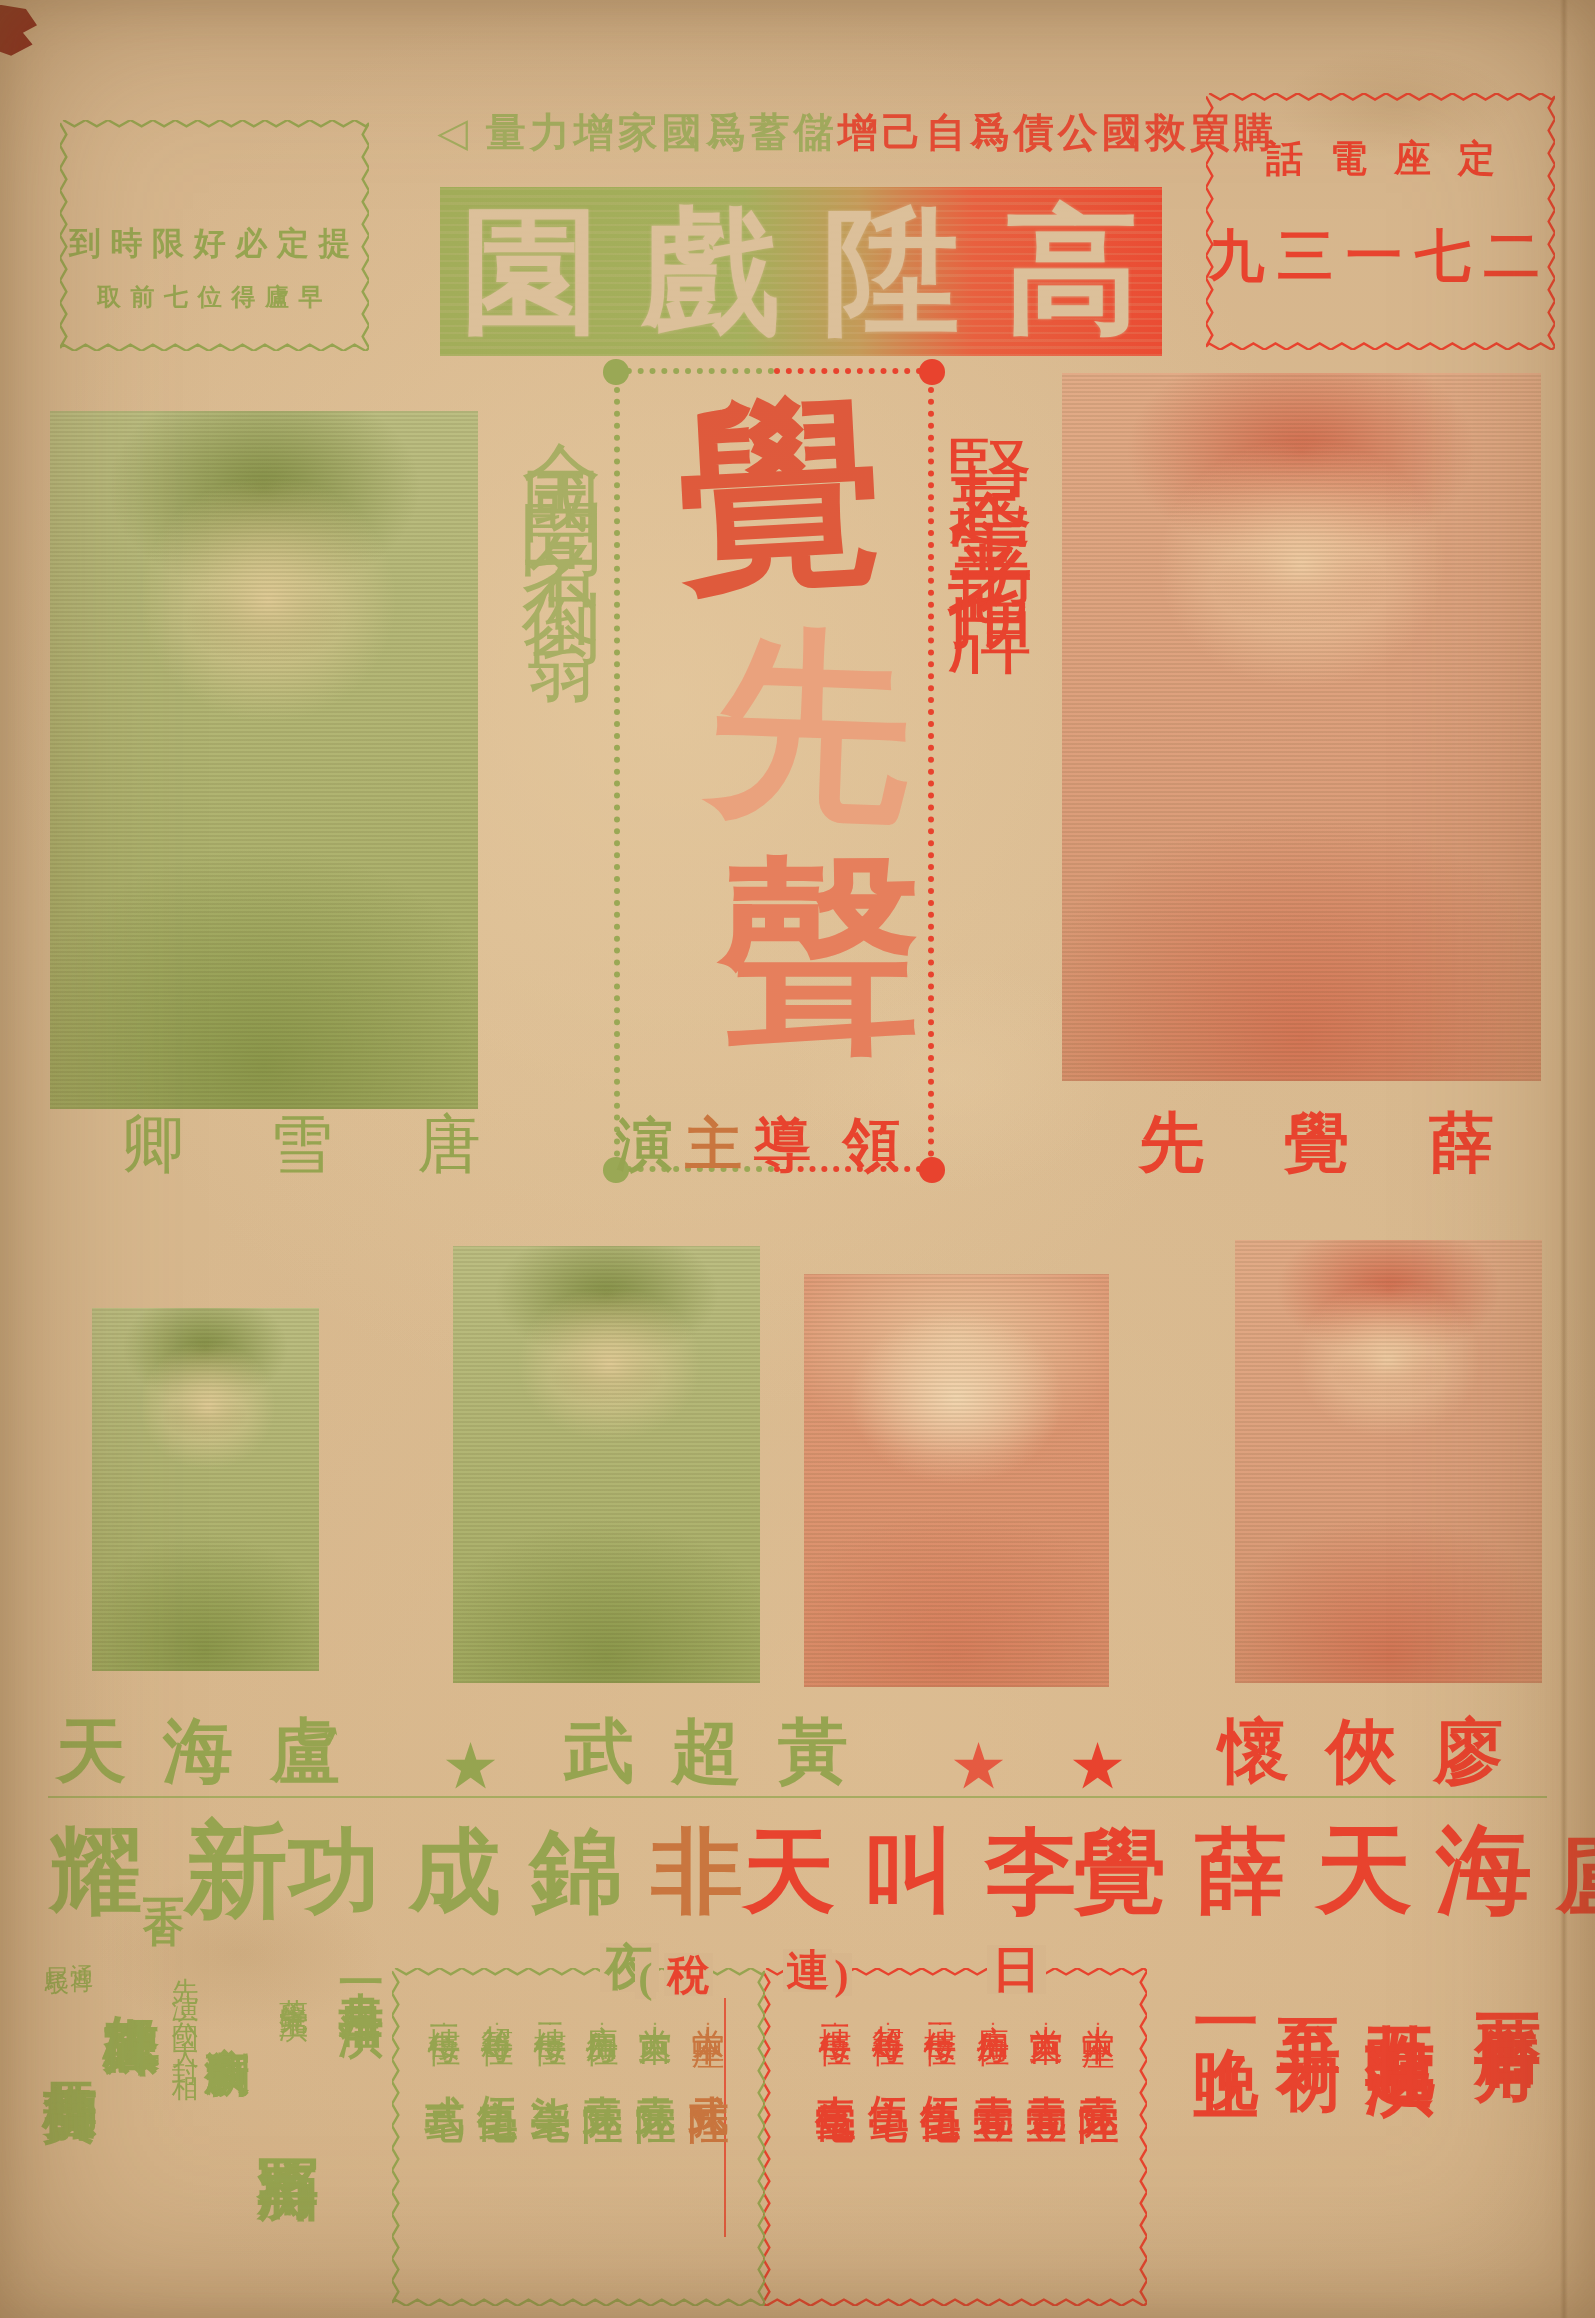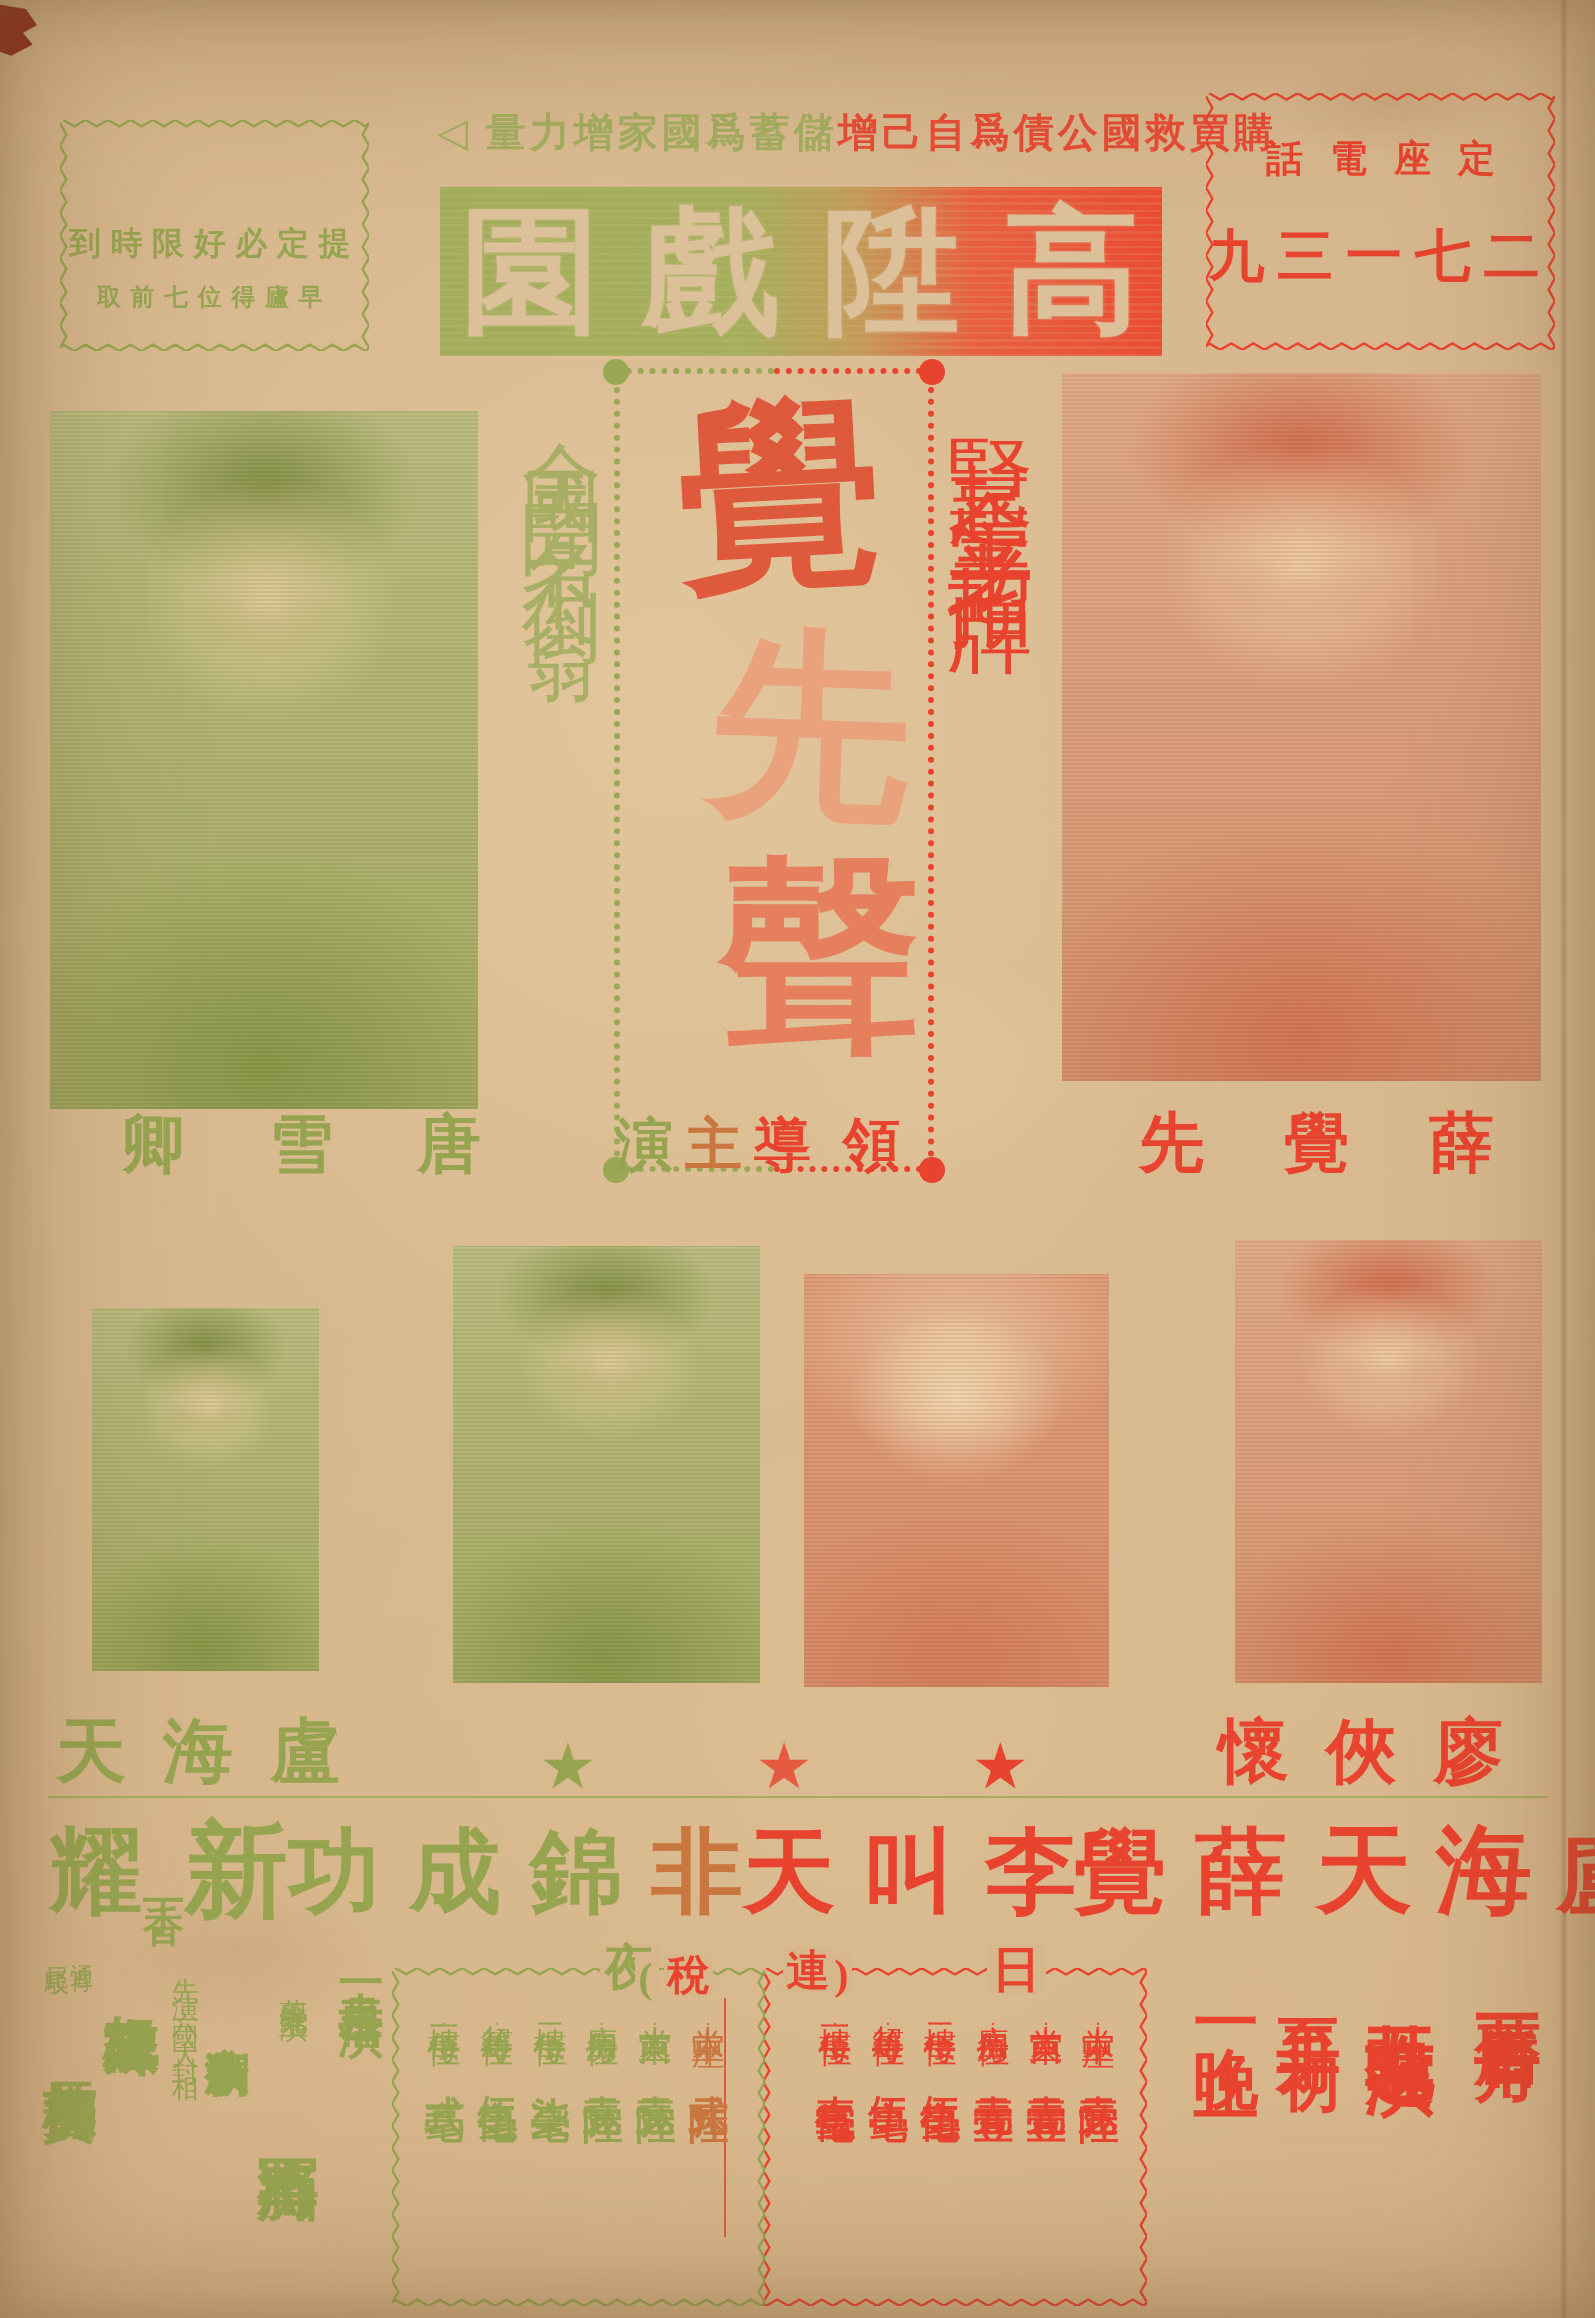--- a/index.html
+++ b/index.html
@@ -140,31 +140,32 @@
   <div class="cal" style="left:678px;top:392px;color:#df4f33;opacity:.9;transform:rotate(-3deg);">覺</div>
   <div class="cal" style="left:708px;top:624px;color:#ec9d79;opacity:.85;transform:rotate(2deg);">先</div>
   <div class="cal" style="left:718px;top:852px;color:#e77a58;opacity:.92;">聲</div>
 
   <div class="spread" style="left:616px;top:1107px;width:316px;font-size:57px;font-weight:bold;">
     <span class="ink-g">演</span>
     <span class="ink-m">主</span>
     <span class="ink-r" style="letter-spacing:32px;">導領</span>
   </div>
 
-  <div class="ink-g" style="position:absolute;left:121px;top:1101px;font-size:64px;font-weight:bold;letter-spacing:84px;white-space:nowrap;">卿雪唐</div>
+  <div class="ink-g" style="position:absolute;left:121px;top:1101px;font-size:64px;font-weight:normal;letter-spacing:84px;white-space:nowrap;">卿雪唐</div>
   <div class="ink-r" style="position:absolute;left:1139px;top:1099px;font-size:65px;font-weight:bold;letter-spacing:80px;white-space:nowrap;">先覺薛</div>
 
   <div class="portrait pg" style="left:92px;top:1308px;width:227px;height:363px;"></div>
   <div class="portrait pg" style="left:453px;top:1246px;width:307px;height:437px;"></div>
   <div class="portrait pr light" style="left:804px;top:1274px;width:305px;height:413px;"></div>
   <div class="portrait pr" style="left:1235px;top:1240px;width:307px;height:443px;"></div>
 
   <div class="spread" style="left:56px;top:1705px;width:1484px;font-size:70px;font-weight:bold;">
     <span class="ink-g" style="letter-spacing:37px;">天海盧</span>
     <span class="ink-g" style="font-size:57px;">★</span>
+    <span class="ink-g" style="letter-spacing:37px;">武超黃</span>
     <span class="ink-r" style="font-size:57px;opacity:.8;">★</span>
     <span class="ink-r" style="font-size:57px;">★</span>
     <span class="ink-r" style="letter-spacing:37px;margin-left:28px;">懷俠廖</span>
   </div>
 
   <div class="hline" style="left:48px;top:1796px;width:1499px;height:2.4px;opacity:.8;"></div>
 
   <div class="spread" style="left:49px;top:1812px;width:1496px;height:120px;align-items:center;">
     <span class="ink-g" style="font-size:94px;font-weight:bold;">耀</span>
     <span class="vcol ink-g" style="position:static;font-size:41px;font-weight:bold;letter-spacing:6.4px;">丁香</span>

